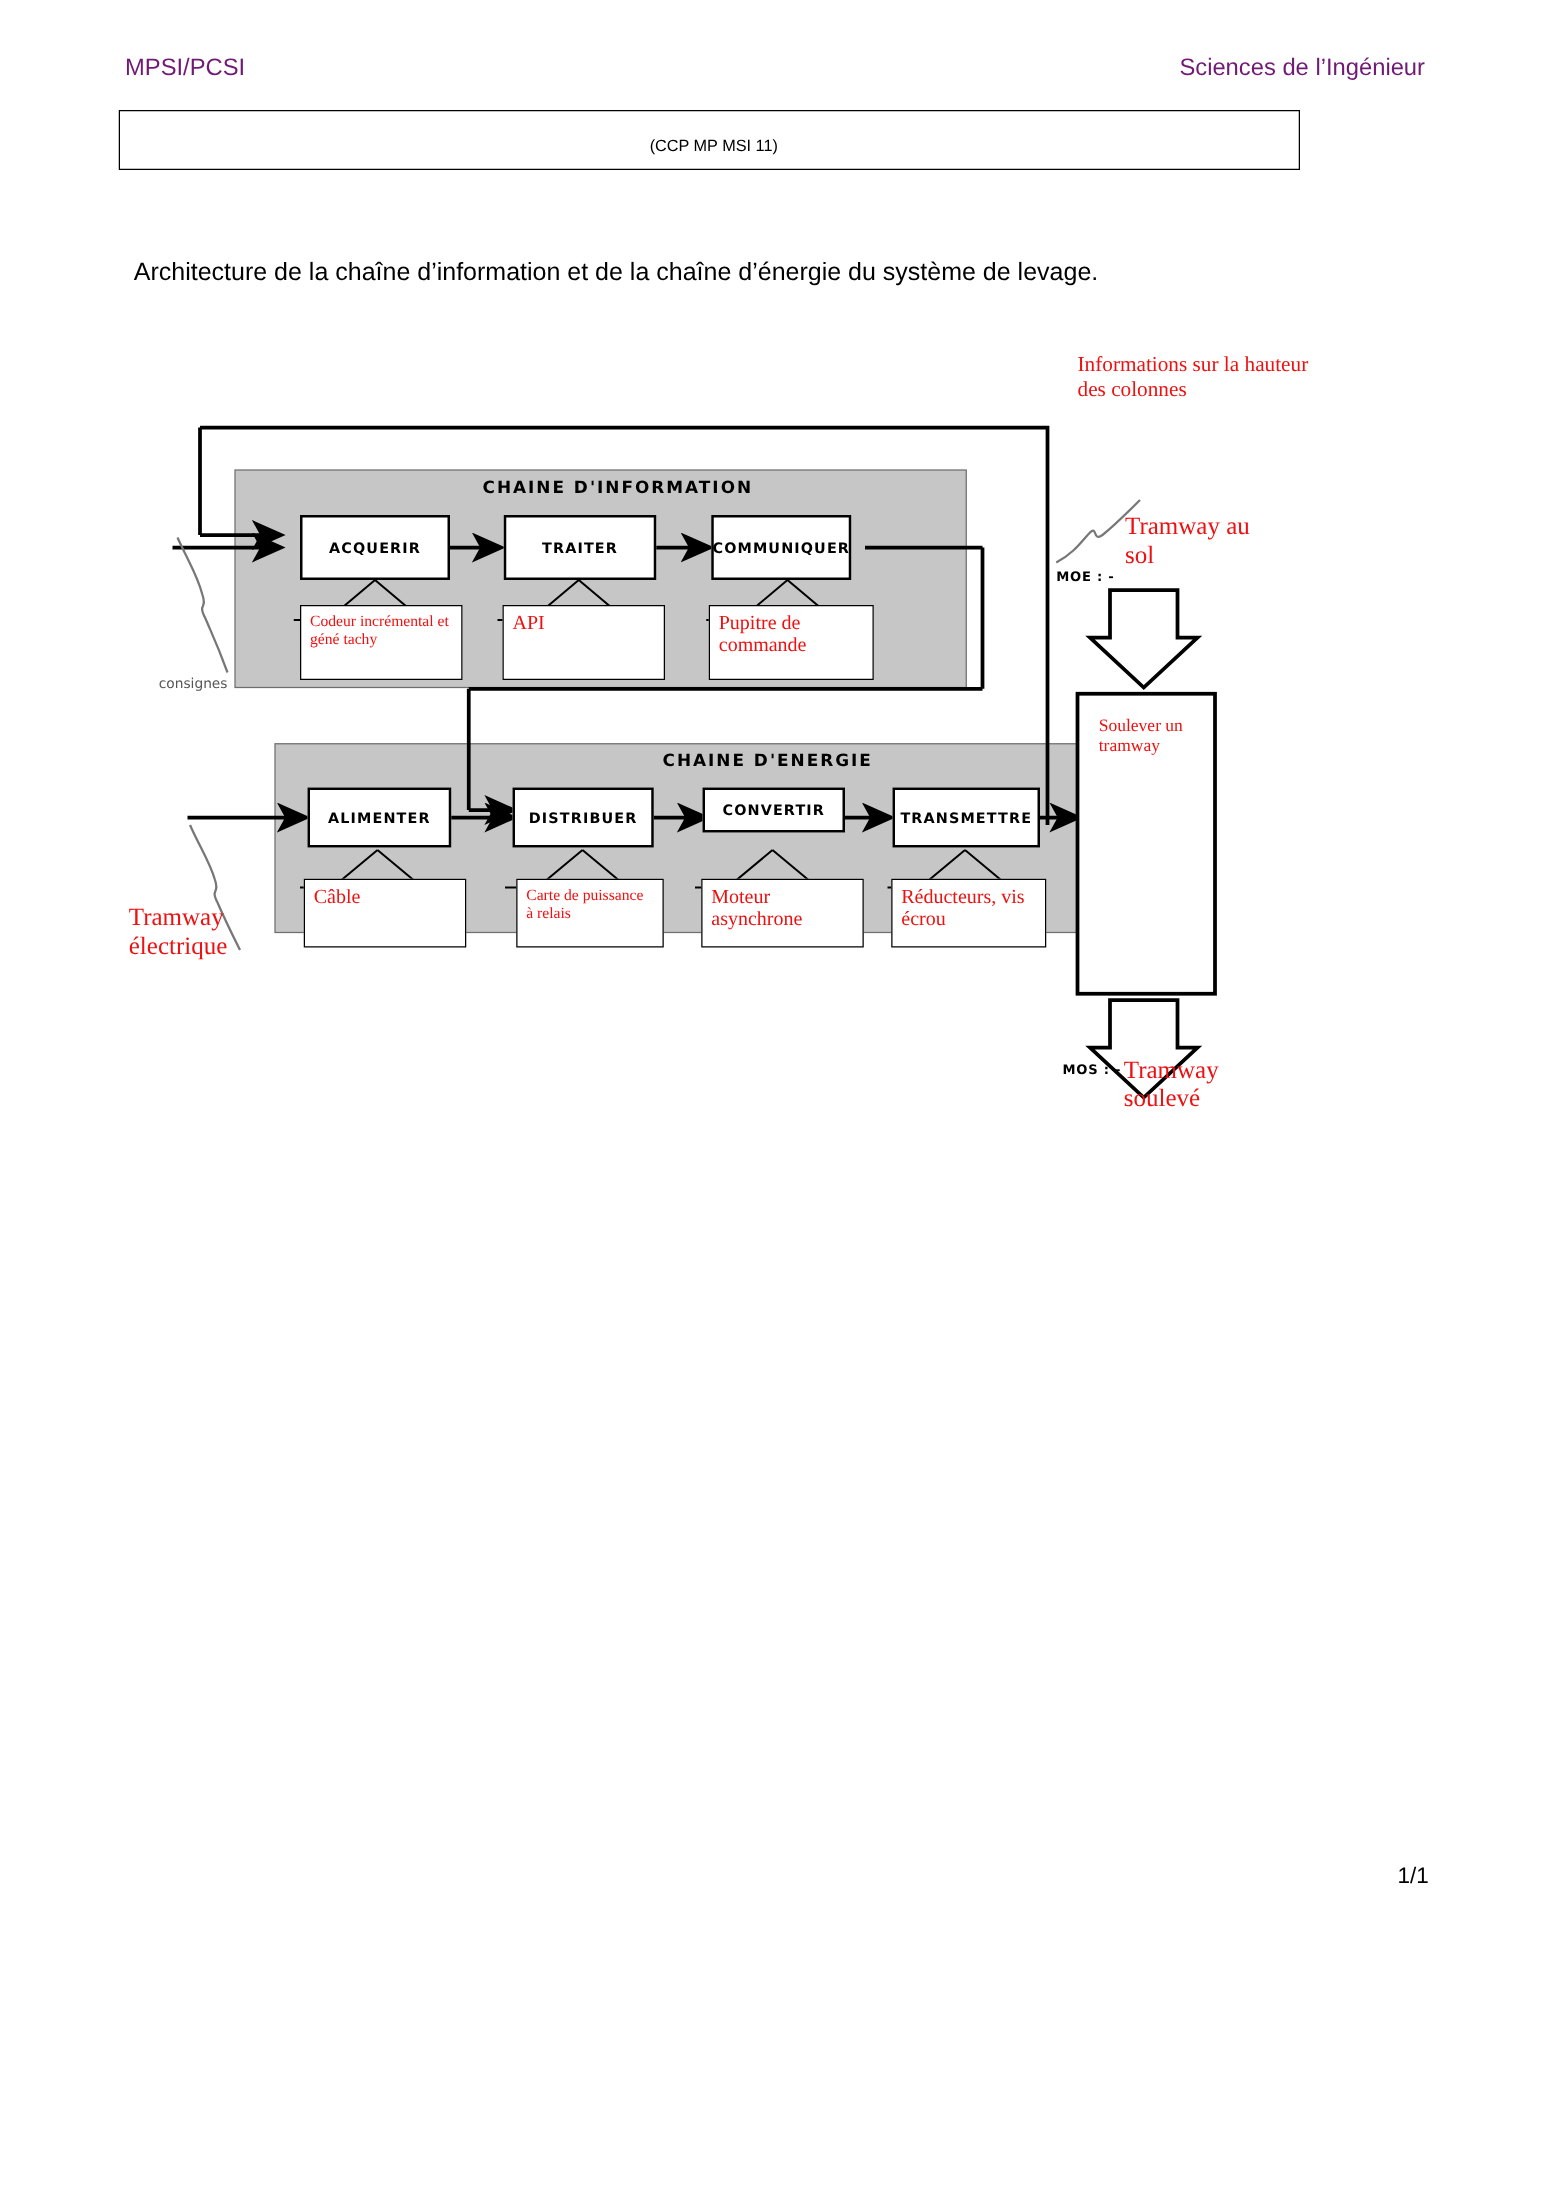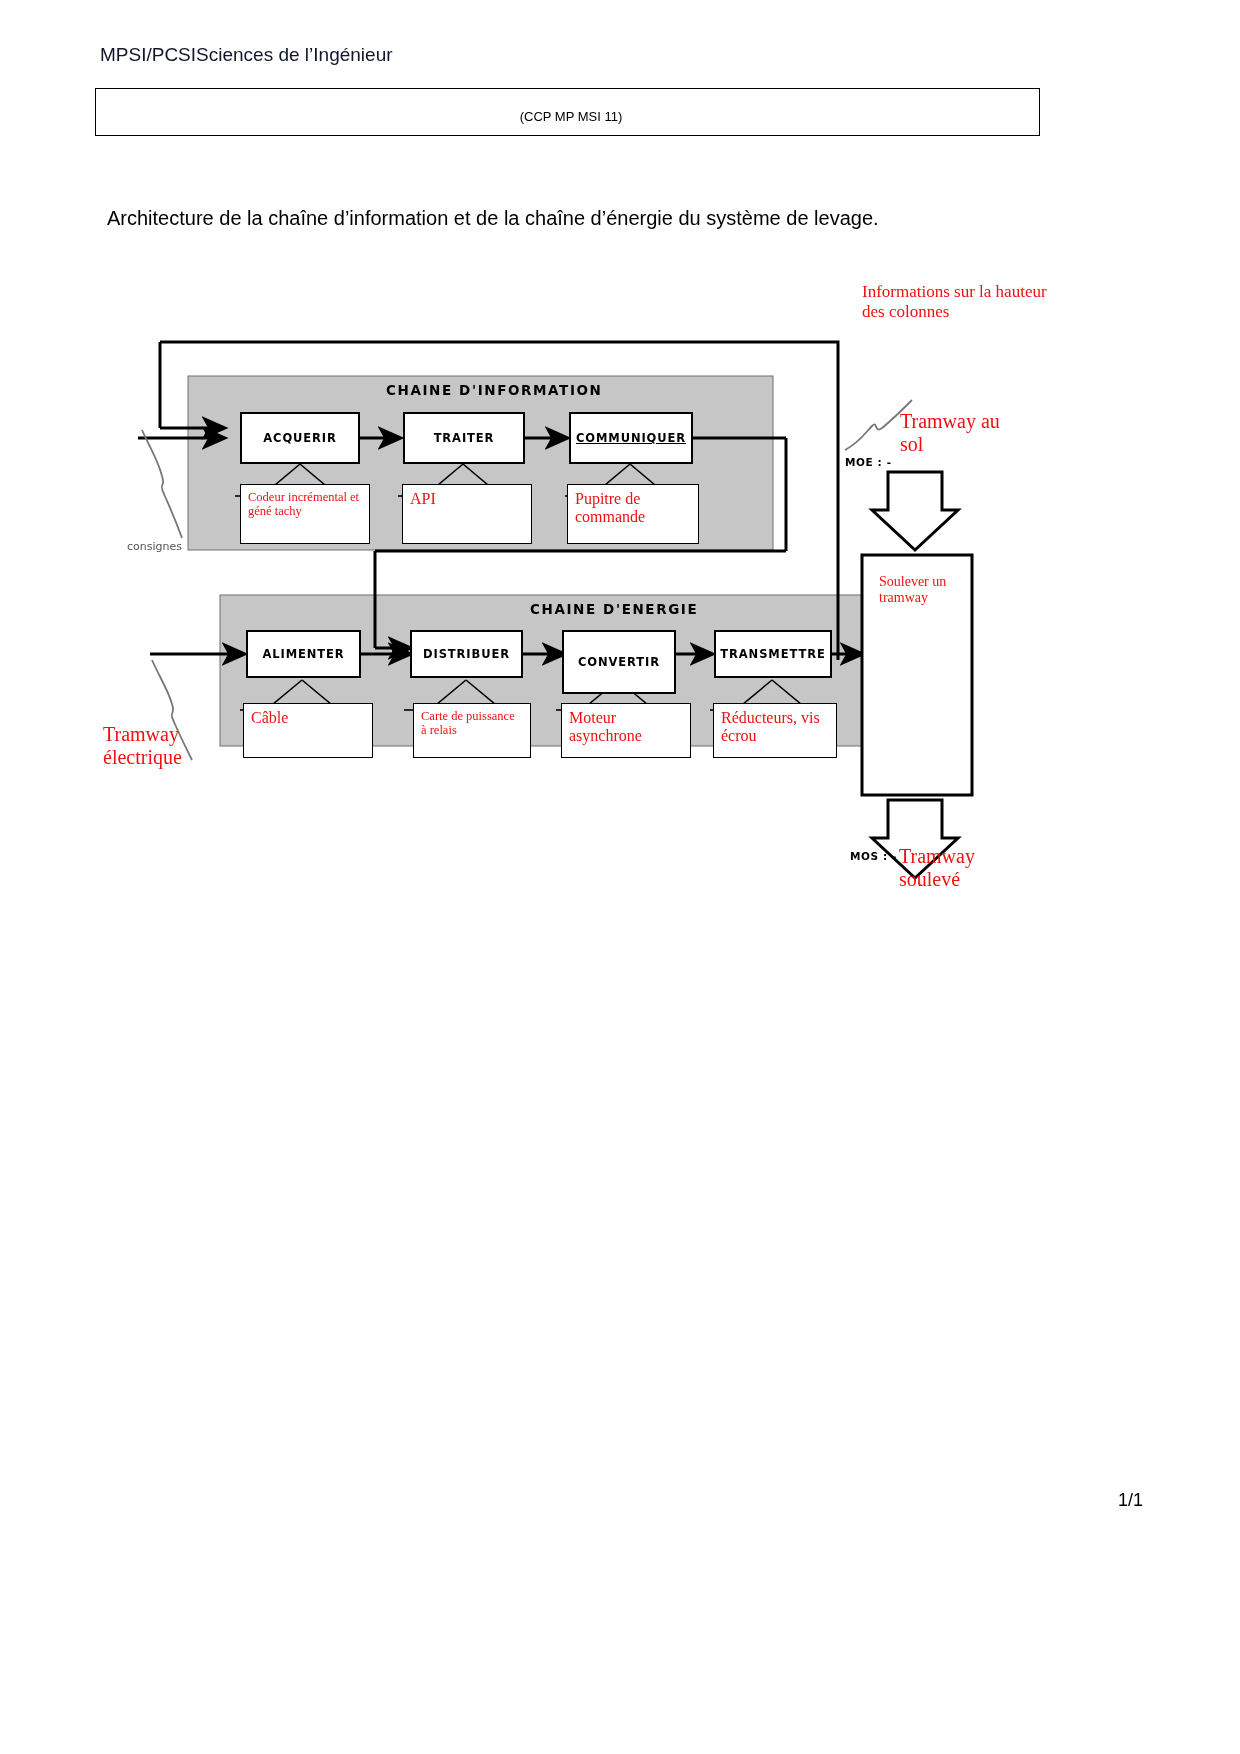--- a/index.html
+++ b/index.html
@@ -9,22 +9,22 @@
     background:#ffffff;
     font-family:"Liberation Sans", sans-serif;
     color:#000;
     position:relative;
     overflow:hidden;
   }
 
   
   .page-head {
     position:absolute; left:100px; top:44px; width:1040px;
-    display:flex; 
-    font-size:19px; color:#0f172a;
+    display:flex; justify-content:space-between;
+    font-size:19px; color:#701a75;
   }
 
   .title-box {
     position:absolute; left:95px; top:88px; width:945px; height:48px;
     border:1.5px solid #000;
     display:flex; align-items:center; justify-content:center;
   }
   .title-main { font-size:27px; letter-spacing:.2px; }
   .title-sub  { font-size:13px; margin-left:7px; position:relative; top:4px; }
 
@@ -182,29 +182,29 @@
     <path d="M142,170 C150,188 158,200 162,216 C166,228 158,222 164,234 C170,248 174,256 182,278" fill="none" stroke="#777" stroke-width="1.8"></path>
 
     <path d="M152,400 C160,418 168,430 172,444 C176,456 168,450 174,462 C180,476 184,484 192,500" fill="none" stroke="#777" stroke-width="1.8"></path>
   </svg>
 
   <div class="band-title" style="left:386px; top:122px;">CHAINE D'INFORMATION</div>
   <div class="band-title" style="left:530px; top:341px;">CHAINE D'ENERGIE</div>
 
   <div class="fbox" style="left:240px; top:152px; width:120px; height:52px;">ACQUERIR</div>
   <div class="fbox" style="left:403px; top:152px; width:122px; height:52px;">TRAITER</div>
-  <div class="fbox" style="left:569px; top:152px; width:124px; height:52px;text-decoration:underline;">COMMUNIQUER</div>
+  <div class="fbox" style="left:569px; top:152px; width:112px; height:52px;">COMMUNIQUER</div>
 
   <div class="sbox small" style="left:240px; top:224px; width:130px; height:60px;">Codeur incrémental et géné tachy</div>
   <div class="sbox mid" style="left:402px; top:224px; width:130px; height:60px;">API</div>
   <div class="sbox mid" style="left:567px; top:224px; width:132px; height:60px;">Pupitre de commande</div>
 
   <div class="fbox" style="left:246px; top:370px; width:115px; height:48px;">ALIMENTER</div>
   <div class="fbox" style="left:410px; top:370px; width:113px; height:48px;">DISTRIBUER</div>
-  <div class="fbox" style="left:562px; top:370px; width:114px; height:64px;">CONVERTIR</div>
+  <div class="fbox" style="left:562px; top:370px; width:114px; height:36px;">CONVERTIR</div>
   <div class="fbox" style="left:714px; top:370px; width:118px; height:48px;">TRANSMETTRE</div>
 
   <div class="sbox mid" style="left:243px; top:443px; width:130px; height:55px;">Câble</div>
   <div class="sbox small" style="left:413px; top:443px; width:118px; height:55px;">Carte de puissance à relais</div>
   <div class="sbox mid" style="left:561px; top:443px; width:130px; height:55px;">Moteur asynchrone</div>
   <div class="sbox mid" style="left:713px; top:443px; width:124px; height:55px;">Réducteurs, vis écrou</div>
 
   <div class="red sm" style="left:879px; top:314px; width:86px;">Soulever un tramway</div>
 
   <div class="red big" style="left:862px; top:22px; width:200px;">Informations sur la hauteur des colonnes</div>

